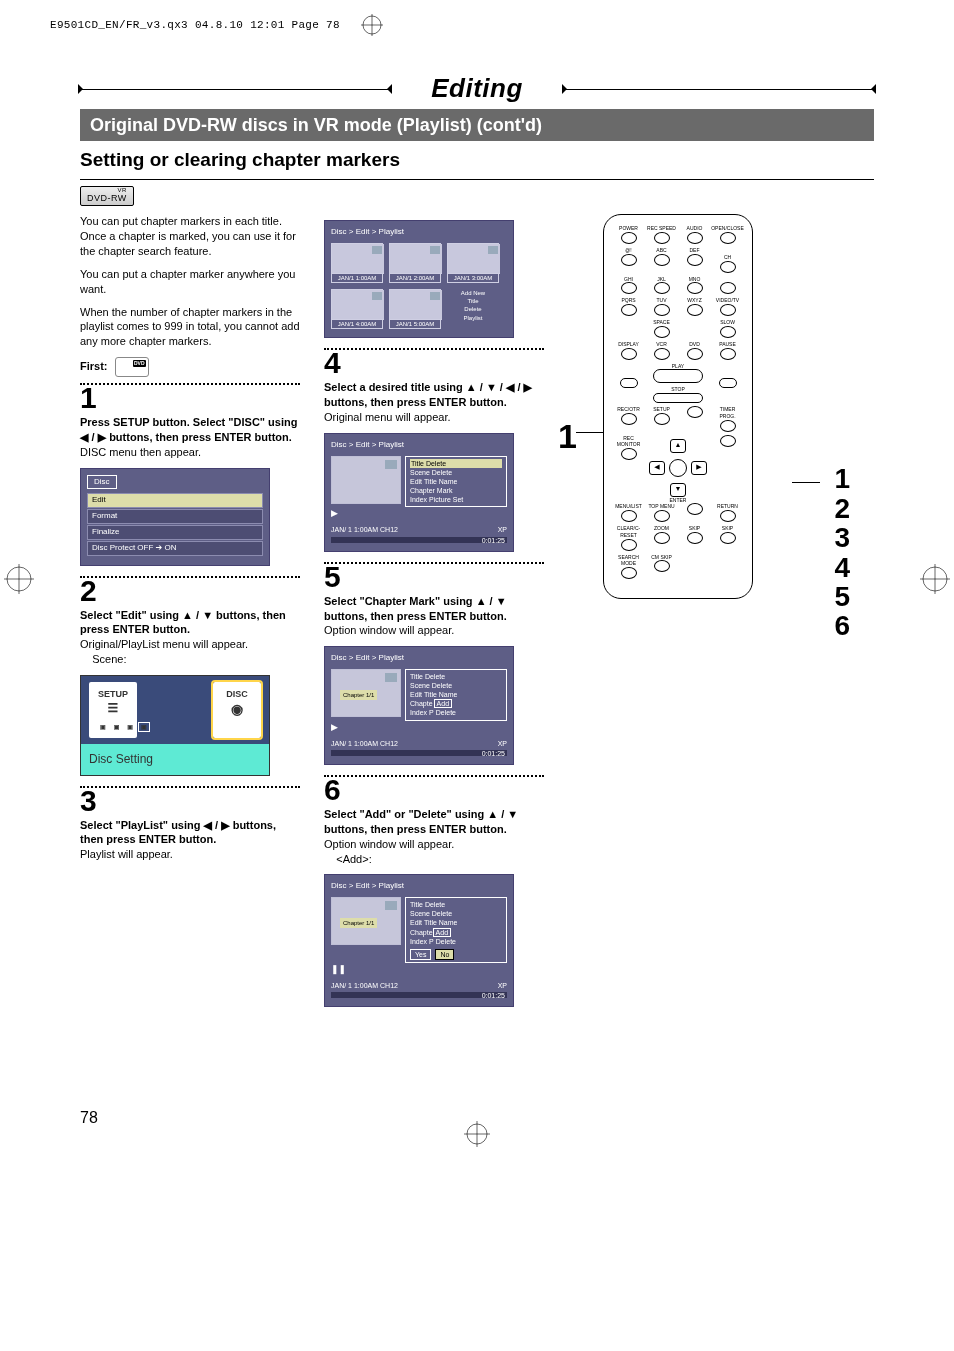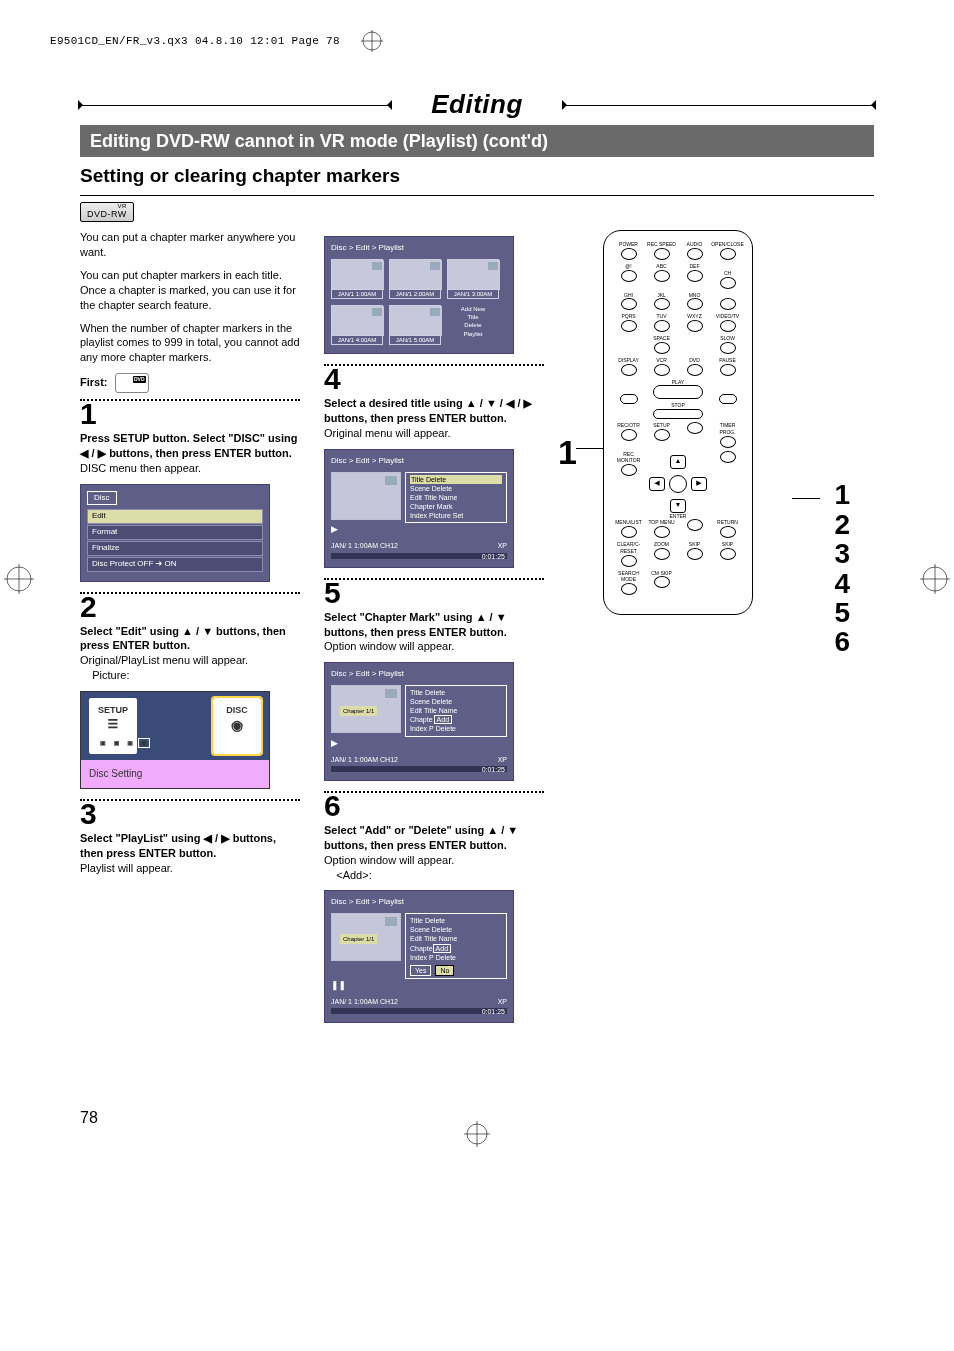--- a/index.html
+++ b/index.html
@@ -8,21 +8,21 @@
     background: #fff;
     color: #000;
     font-size: 11px;
     line-height: 1.35;
   }
   .page {
     width: 954px;
     height: 1157px;
     margin: 0 auto;
     position: relative;
-    padding: 30px 50px 0 50px;
+    padding: 14px 50px 0 50px;
   }
   .header-meta {
     font-family: "Courier New", monospace;
     font-size: 11px;
     color: #000;
     margin-bottom: 35px;
     letter-spacing: 0.3px;
   }
   .header-meta .reg {
     display:inline-block;
@@ -202,21 +202,21 @@
   .disc-setting .top {
     background:#3a4b7a; color:#fff;
     display:flex; justify-content:space-between; padding:6px 8px;
     font-size:9px; font-weight:bold;
   }
   .disc-setting .top .card {
     background:#fff; color:#333; padding:6px 8px; border-radius:2px;
     font-size:9px; width:48px; text-align:center;
   }
   .disc-setting .top .card.sel { outline:2px solid #ffd54a; }
-  .disc-setting .bottom { padding:7px 8px; font-size:10px; background:#f0abfc; color:#333; }
+  .disc-setting .bottom { padding:7px 8px; font-size:12px; background:#5eead4; color:#333; }
   .disc-setting .iconrow { font-size:6px; margin-top:6px; display:flex; gap:2px; }
   .disc-setting .iconrow span { border:1px solid #fff; padding:0 2px; }
 
   
   .remote-shell {
     width: 150px;
     border: 1px solid #000;
     border-radius: 18px;
     padding: 10px 8px 16px;
     margin: 0 auto 4px;
@@ -291,35 +291,35 @@
         </svg>
     </span>
   </div>
 
   <div class="ribbon">
     <div class="ribbon-line left"></div>
     <h1>Editing</h1>
     <div class="ribbon-line right"></div>
   </div>
 
-  <div class="subtitle-bar">Editing DVD-RW cannot in VR mode (Playlist) (cont'd)</div>
+  <div class="subtitle-bar">Original DVD-RW discs in VR mode (Playlist) (cont'd)</div>
 
   <div class="section-heading">Setting or clearing chapter markers</div>
   <div class="section-underline"></div>
 
   <div class="badge">
     <small>VR</small>
     <span>DVD-RW</span>
   </div>
 
   <div class="columns">
 
     <div class="col narrow">
+      <p class="intro">You can put chapter markers in each title. Once a chapter is marked, you can use it for the chapter search feature.</p>
       <p class="intro">You can put a chapter marker anywhere you want.</p>
-      <p class="intro">You can put chapter markers in each title. Once a chapter is marked, you can use it for the chapter search feature.</p>
       <p class="intro">When the number of chapter markers in the playlist comes to 999 in total, you cannot add any more chapter markers.</p>
 
       <div class="first-row">
         <span>First:</span>
         <span class="dvd-icon"></span>
       </div>
 
       <div class="dots"></div>
       <div class="stepnum">1</div>
       <p class="step-text">
@@ -335,21 +335,21 @@
           <div>Finalize</div>
           <div>Disc Protect OFF ➔ ON</div>
         </div>
       </div>
 
       <div class="dots"></div>
       <div class="stepnum">2</div>
       <p class="step-text">
         <b>Select "Edit" using ▲ / ▼ buttons, then press ENTER button.</b><br>
         <span>Original/PlayList menu will appear.</span><br>
-        &nbsp;&nbsp;&nbsp;&nbsp;<span>Picture:</span>
+        &nbsp;&nbsp;&nbsp;&nbsp;<span>Scene:</span>
       </p>
 
       <div class="disc-setting">
         <div class="top">
           <div class="card">
             <div>SETUP</div>
             <div style="font-size:12px;">☰</div>
             <div class="iconrow">
                 <span>▣</span>
                 <span>▣</span>

